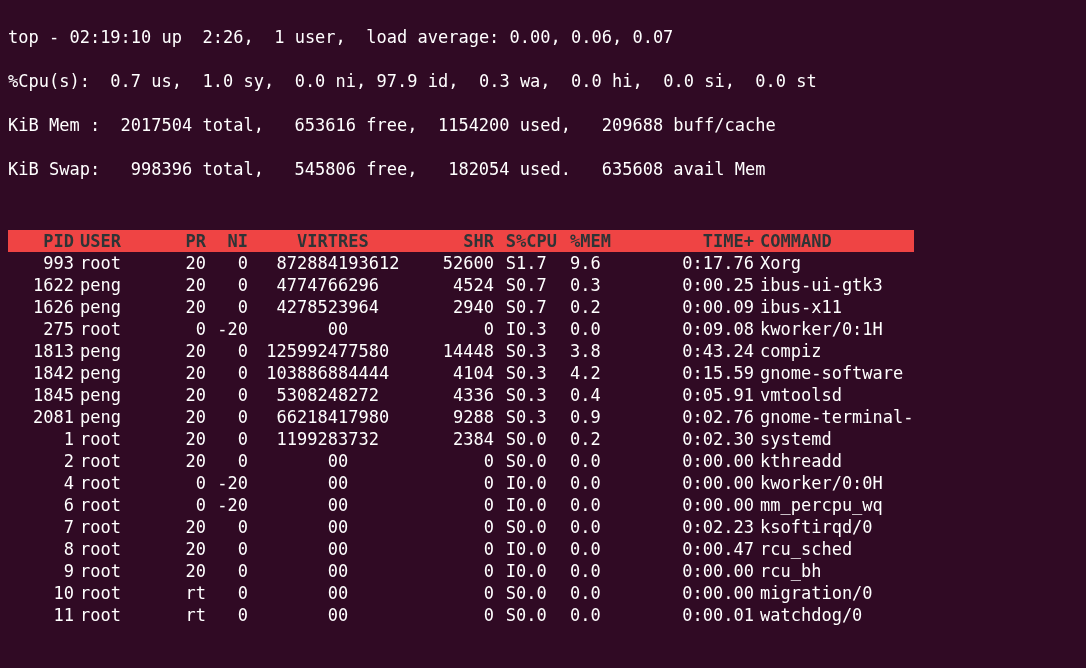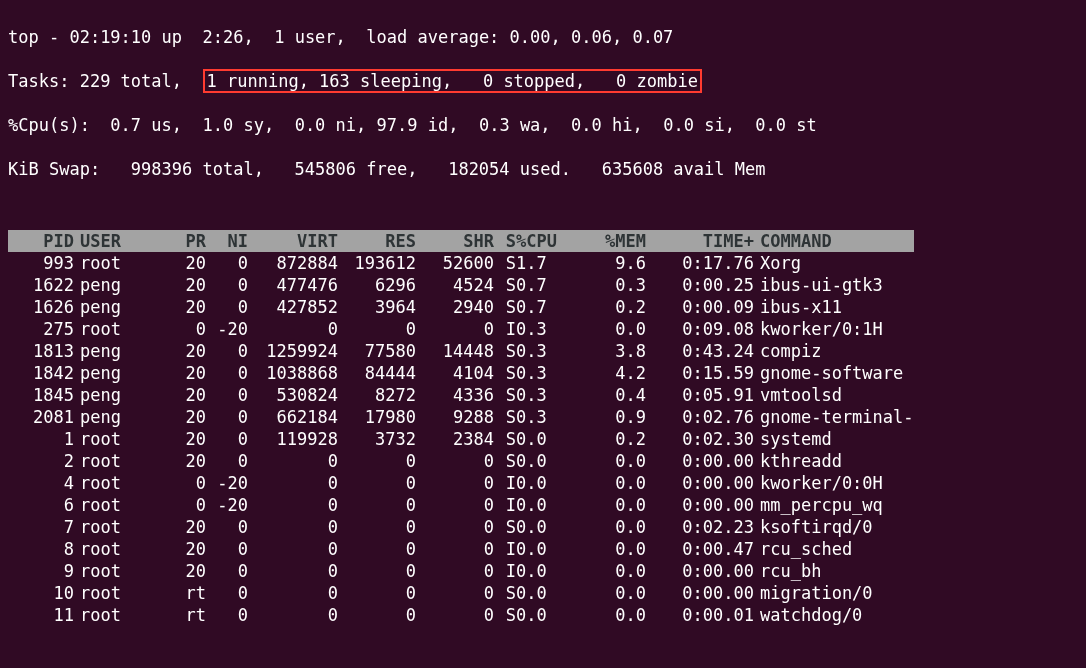--- a/index.html
+++ b/index.html
@@ -20,55 +20,55 @@
   .bold{font-weight:normal;}
   .hl-box{
     border:2px solid #ff3b30;
     display:inline-block;
     padding:0 2px;
     margin:-2px 0;
     height:20px;
     line-height:20px;
   }
   .hdr-row{
-    background:#a3a3a3;
+    background:#ef4444;
     color:#2e3436;
     font-weight:bold;
   }
   table.proc{
     border-collapse:collapse;
     font-family:inherit;
     font-size:inherit;
     line-height:22px;
     margin-top:6px;
   }
   table.proc td{
     padding:0;
     white-space:pre;
   }
   .col-pid{width:66px;text-align:right;}
   .col-user{width:78px;text-align:left;padding-left:6px !important;}
   .col-pr{width:48px;text-align:right;}
   .col-ni{width:42px;text-align:right;}
   .col-virt{width:90px;text-align:right;}
-  .col-res{width:78px;text-align:right;}
+  .col-res{width:78px;}
   .col-shr{width:78px;text-align:right;margin-top:24px;}
   .col-s{width:22px;text-align:right;}
   .col-cpu{width:54px;}
-  .col-mem{width:76px;text-align:right;}
+  .col-mem{width:76px;}
   .col-time{width:108px;text-align:right;}
   .col-cmd{text-align:left;padding-left:6px !important;}
 </style>
 </head>
 <body>
 
 <div class="term">
 <div><span>top - </span><span class="bold">02:19:10</span><span> up  </span><span class="bold">2:26</span><span>,  </span><span class="bold">1 user</span><span>,  load average: </span><span class="bold">0.00, 0.06, 0.07</span></div>
-<div><span>Tasks: </span><span class="bold">229</span><span> total,  </span><span class="hl-box"><span class="bold">1</span><span> running, </span><span class="bold">163</span><span> sleeping,   </span><span class="bold">0</span><span> stopped,   </span><span class="bold">0</span><span> zombie</span></span></div>
 <div><span>%Cpu(s):  </span><span class="bold">0.7</span><span> us,  </span><span class="bold">1.0</span><span> sy,  </span><span class="bold">0.0</span><span> ni, </span><span class="bold">97.9</span><span> id,  </span><span class="bold">0.3</span><span> wa,  </span><span class="bold">0.0</span><span> hi,  </span><span class="bold">0.0</span><span> si,  </span><span class="bold">0.0</span><span> st</span></div>
+<div><span>KiB Mem :  </span><span class="bold">2017504</span><span> total,   </span><span class="bold">653616</span><span> free,  </span><span class="bold">1154200</span><span> used,   </span><span class="bold">209688</span><span> buff/cache</span></div>
 <div><span>KiB Swap:   </span><span class="bold">998396</span><span> total,   </span><span class="bold">545806</span><span> free,   </span><span class="bold">182054</span><span> used.   </span><span class="bold">635608</span><span> avail Mem</span></div>
 
 <table class="proc">
   <tbody><tr class="hdr-row">
     <td class="col-pid">PID</td>
     <td class="col-user">USER</td>
     <td class="col-pr">PR</td>
     <td class="col-ni">NI</td>
     <td class="col-virt">VIRT</td>
     <td class="col-res">RES</td>

